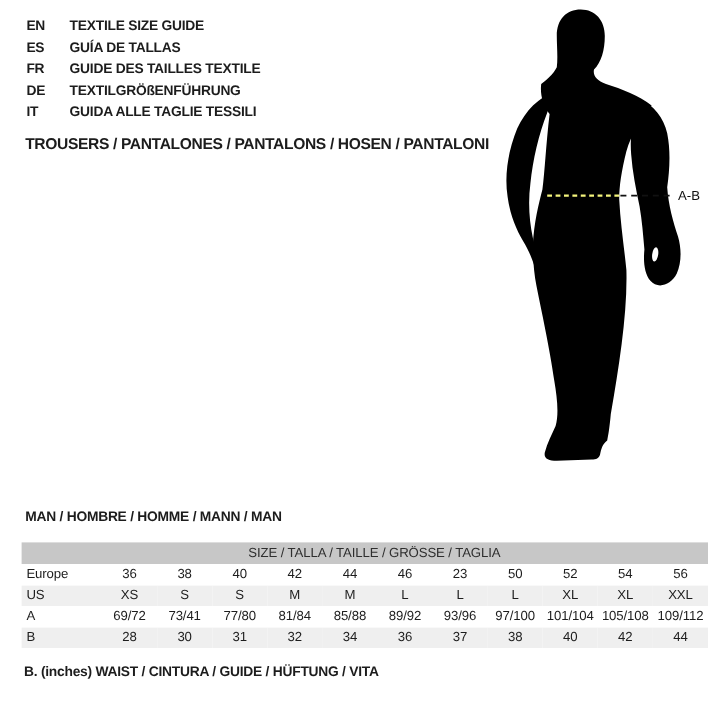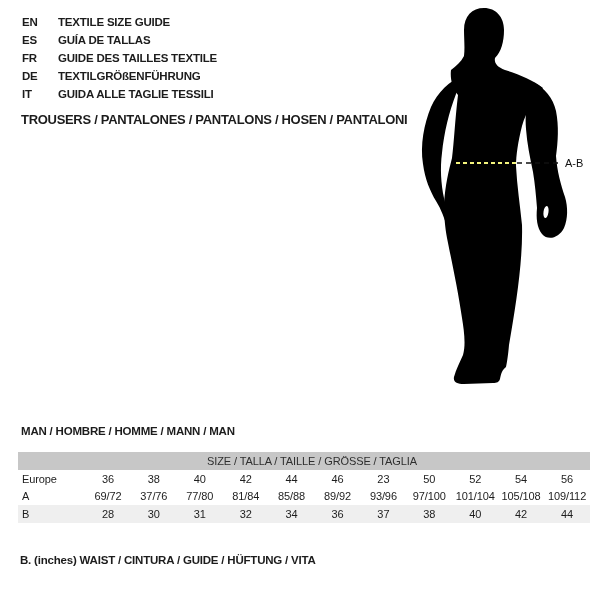--- a/index.html
+++ b/index.html
@@ -119,24 +119,38 @@
         <td>40</td>
         <td>42</td>
         <td>44</td>
         <td>46</td>
         <td>23</td>
         <td>50</td>
         <td>52</td>
         <td>54</td>
         <td>56</td>
       </tr>
+      <tr style="background-color: rgb(239, 239, 239);">
+        <td class="lbl">US</td>
+        <td>XS</td>
+        <td>S</td>
+        <td>S</td>
+        <td>M</td>
+        <td>M</td>
+        <td>L</td>
+        <td>L</td>
+        <td>L</td>
+        <td>XL</td>
+        <td>XL</td>
+        <td>XXL</td>
+      </tr>
       <tr>
         <td class="lbl">A</td>
         <td>69/72</td>
-        <td>37/76</td>
+        <td>73/41</td>
         <td>77/80</td>
         <td>81/84</td>
         <td>85/88</td>
         <td>89/92</td>
         <td>93/96</td>
         <td>97/100</td>
         <td>101/104</td>
         <td>105/108</td>
         <td>109/112</td>
       </tr>

